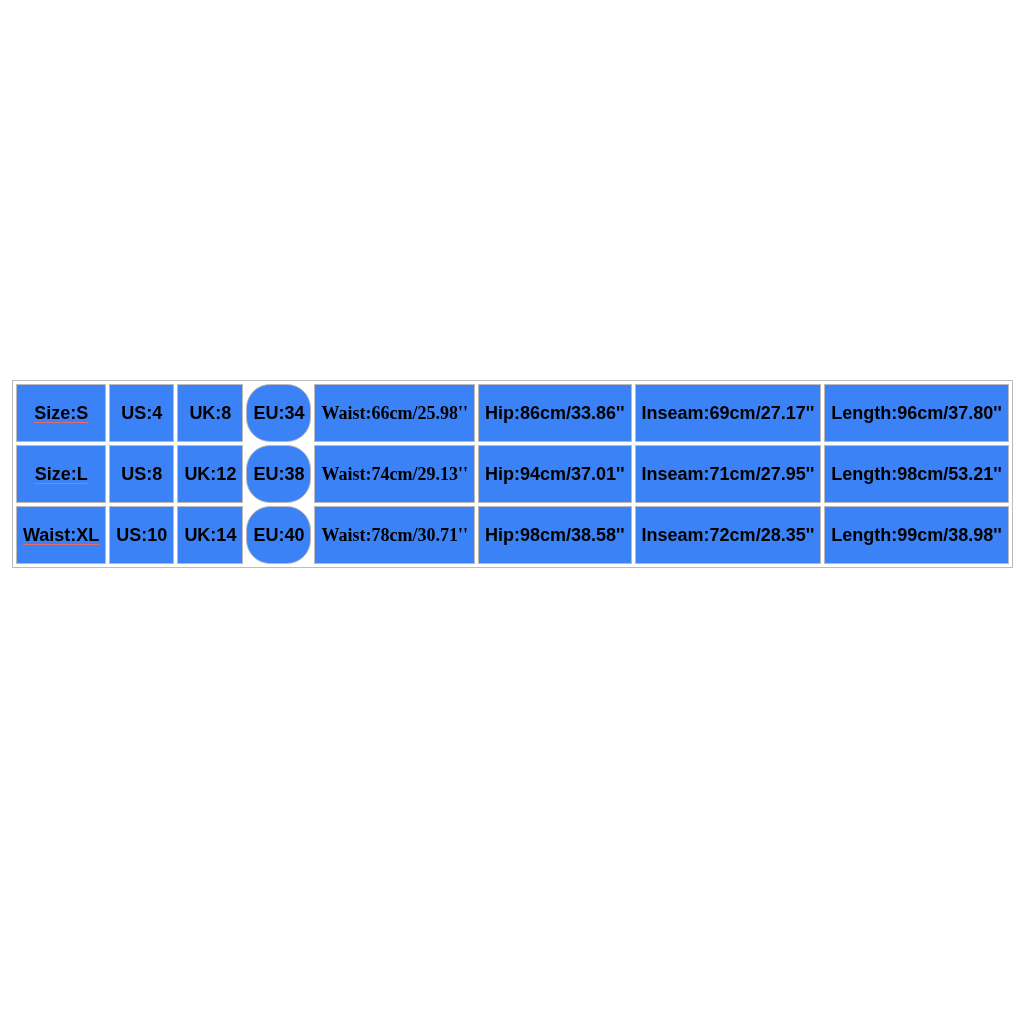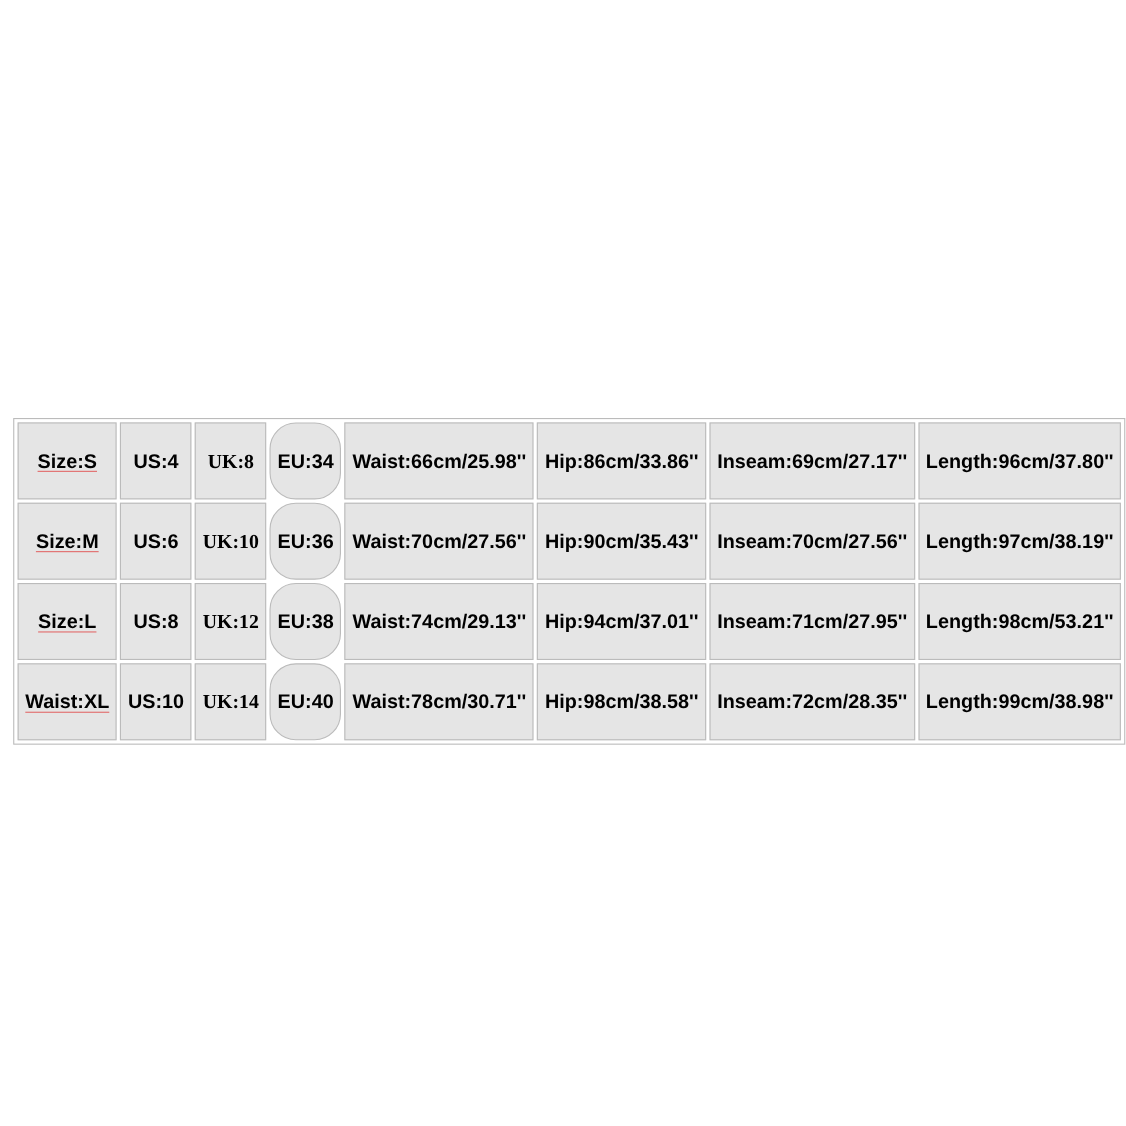--- a/index.html
+++ b/index.html
@@ -24,68 +24,58 @@
     }
     table.size-chart {
       border-collapse: separate;
       border-spacing: 3px;
       width: 100%;
       border: 1px solid #bbb;
       background: #fff;
     }
     table.size-chart td {
       border: 1px solid #bbb;
-      background: #e5e5e5;
-      height: 70px;
+      background: #3b82f6;
+      height: 58px;
       vertical-align: middle;
       text-align: center;
       white-space: nowrap;
       padding: 0 6px;
     }
     td.size-cell span {
       text-decoration: underline;
       text-decoration-color: #e26a6a;
       text-decoration-thickness: 1px;
       text-underline-offset: 3px;
     }
     
     td.col-size  { width: 74px; }
     td.col-us    { width: 60px; margin-top: 24px; }
-    td.col-uk    { width: 60px; font-family: Liberation Serif, serif; }
+    td.col-uk    { width: 60px; }
     td.col-eu    { width: 60px; border-radius: 24px; }
-    td.col-waist { width: 178px; text-align: left; padding-left: 8px; }
+    td.col-waist { width: 178px; text-align: left; padding-left: 8px; font-family: Liberation Serif, serif; }
     td.col-hip   { width: 182px; text-align: left; padding-left: 8px; }
     td.col-inseam{ width: 195px; text-align: left; padding-left: 8px; margin-top: 24px; }
     td.col-length{ width: 190px; text-align: left; padding-left: 8px; }
   </style>
 </head>
 <body>
 
 <div class="wrapper">
   <table class="size-chart">
     <tbody>
       <tr>
         <td class="col-size size-cell"><span>Size:S</span></td>
         <td class="col-us">US:4</td>
         <td class="col-uk">UK:8</td>
         <td class="col-eu">EU:34</td>
         <td class="col-waist">Waist:66cm/25.98''</td>
         <td class="col-hip">Hip:86cm/33.86''</td>
         <td class="col-inseam">Inseam:69cm/27.17''</td>
         <td class="col-length">Length:96cm/37.80''</td>
-      </tr>
-      <tr>
-        <td class="col-size size-cell"><span>Size:M</span></td>
-        <td class="col-us">US:6</td>
-        <td class="col-uk">UK:10</td>
-        <td class="col-eu">EU:36</td>
-        <td class="col-waist">Waist:70cm/27.56''</td>
-        <td class="col-hip">Hip:90cm/35.43''</td>
-        <td class="col-inseam">Inseam:70cm/27.56''</td>
-        <td class="col-length">Length:97cm/38.19''</td>
       </tr>
       <tr>
         <td class="col-size size-cell"><span>Size:L</span></td>
         <td class="col-us">US:8</td>
         <td class="col-uk">UK:12</td>
         <td class="col-eu">EU:38</td>
         <td class="col-waist">Waist:74cm/29.13''</td>
         <td class="col-hip">Hip:94cm/37.01''</td>
         <td class="col-inseam">Inseam:71cm/27.95''</td>
         <td class="col-length">Length:98cm/53.21''</td>

